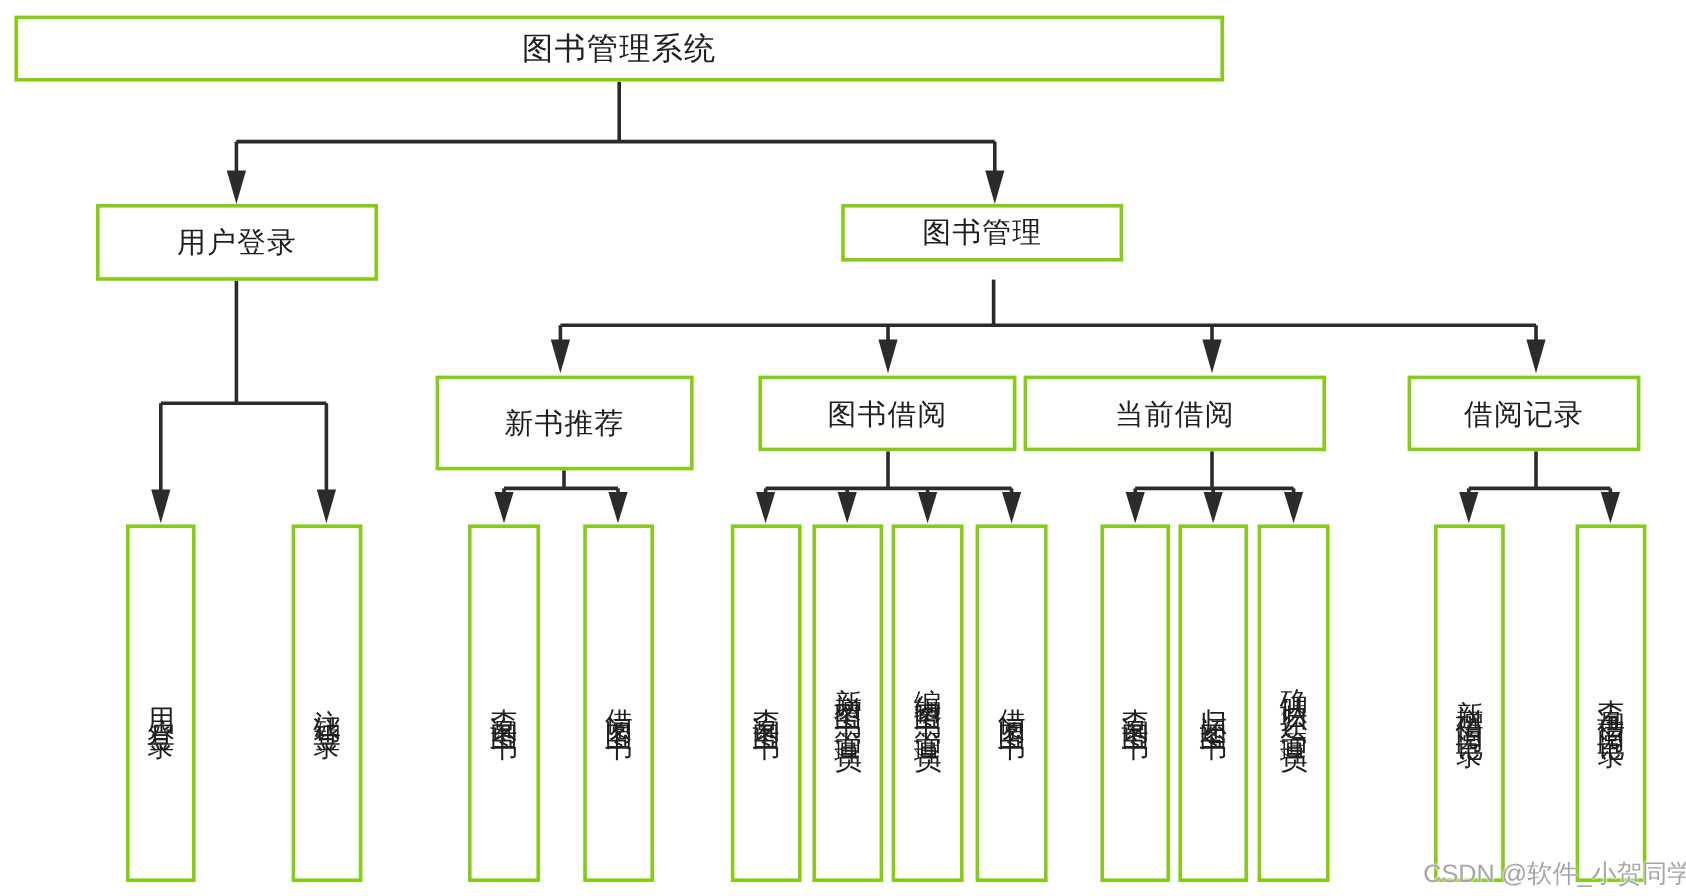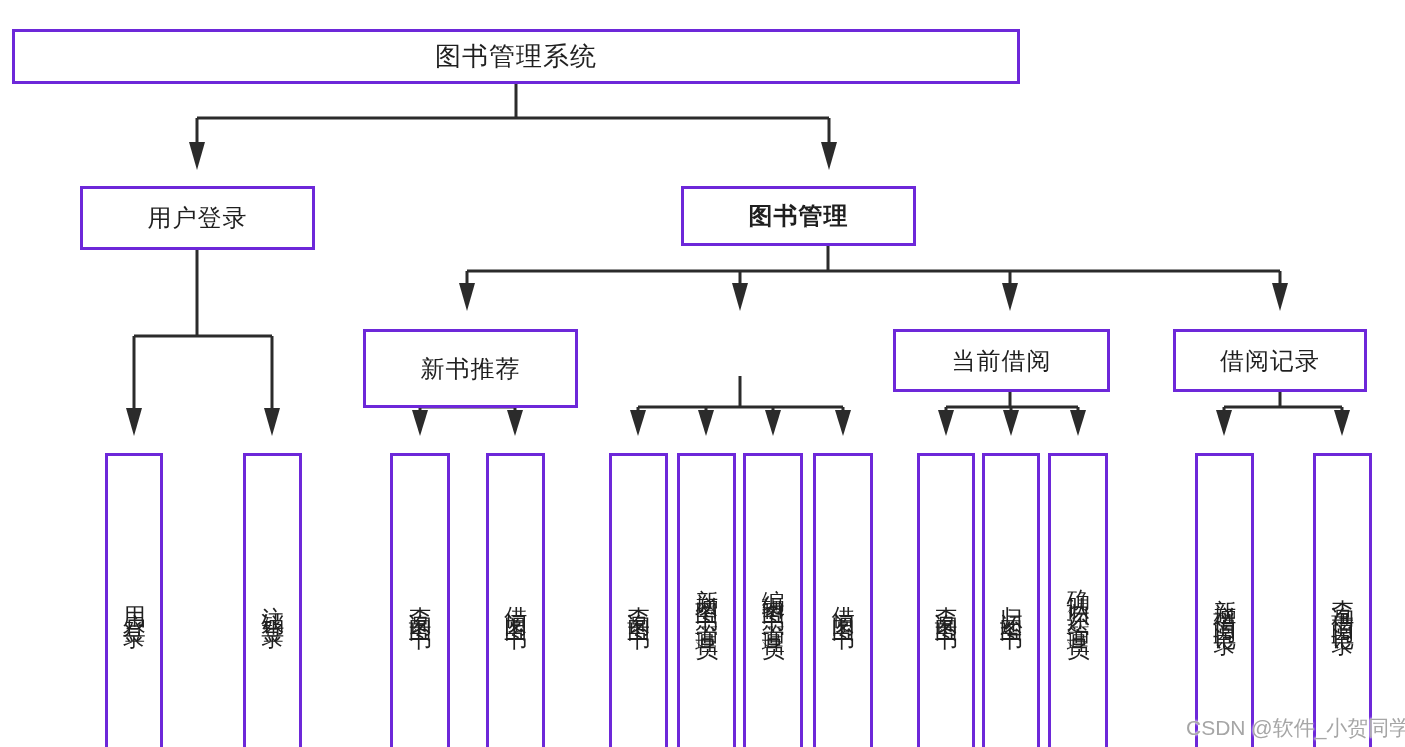--- a/index.html
+++ b/index.html
@@ -13,28 +13,27 @@
   }
   svg.connectors {
     position:absolute;
     left:0; top:0;
     width:1405px; height:747px;
     z-index:1;
   }
   .node {
     position:absolute;
     box-sizing:border-box;
-    border:3px solid #6d28d9;
+    border:3px solid #84cc16;
     background:#ffffff;
     color:#1f1f1f;
     display:flex;
     align-items:center;
     justify-content:center;
     z-index:2;
-    margin-top:16px;
   }
   .h-node { font-size:24px; letter-spacing:1px; }
   .root-node { font-size:26px; }
   .leaf .vtext {
     writing-mode:vertical-rl;
     text-orientation:mixed;
     font-size:23px;
     line-height:1.1;
     letter-spacing:7px;
     white-space:nowrap;
@@ -124,28 +123,31 @@
     </g>
   </svg>
 
   <div class="node h-node root-node" style="left:12px; top:13px; width:1008px; height:55px;">
     <span>图书管理系统</span>
   </div>
 
   <div class="node h-node" style="left:80px; top:170px; width:235px; height:64px;">
     <span>用户登录</span>
   </div>
-  <div class="node h-node" style="left:681px; top:170px; width:235px; height:60px;font-weight:bold;">
+  <div class="node h-node" style="left:701px; top:170px; width:235px; height:48px;">
     <span>图书管理</span>
   </div>
 
   <div class="node h-node" style="left:363px; top:313px; width:215px; height:79px;">
     <span>新书推荐</span>
   </div>
-  <div class="node h-node" style="left:893px; top:313px; width:217px; height:63px;justify-content:center;">
+  <div class="node h-node" style="left:632px; top:313px; width:215px; height:63px;">
+    <span>图书借阅</span>
+  </div>
+  <div class="node h-node" style="left:853px; top:313px; width:252px; height:63px;justify-content:center;">
     <span>当前借阅</span>
   </div>
   <div class="node h-node" style="left:1173px; top:313px; width:194px; height:63px;">
     <span>借阅记录</span>
   </div>
 
   <div class="node leaf" style="left:105px; top:437px; width:58px; height:298px;">
     <span class="vtext">用户登录</span>
   </div>
   <div class="node leaf" style="left:243px; top:437px; width:59px; height:298px;">

